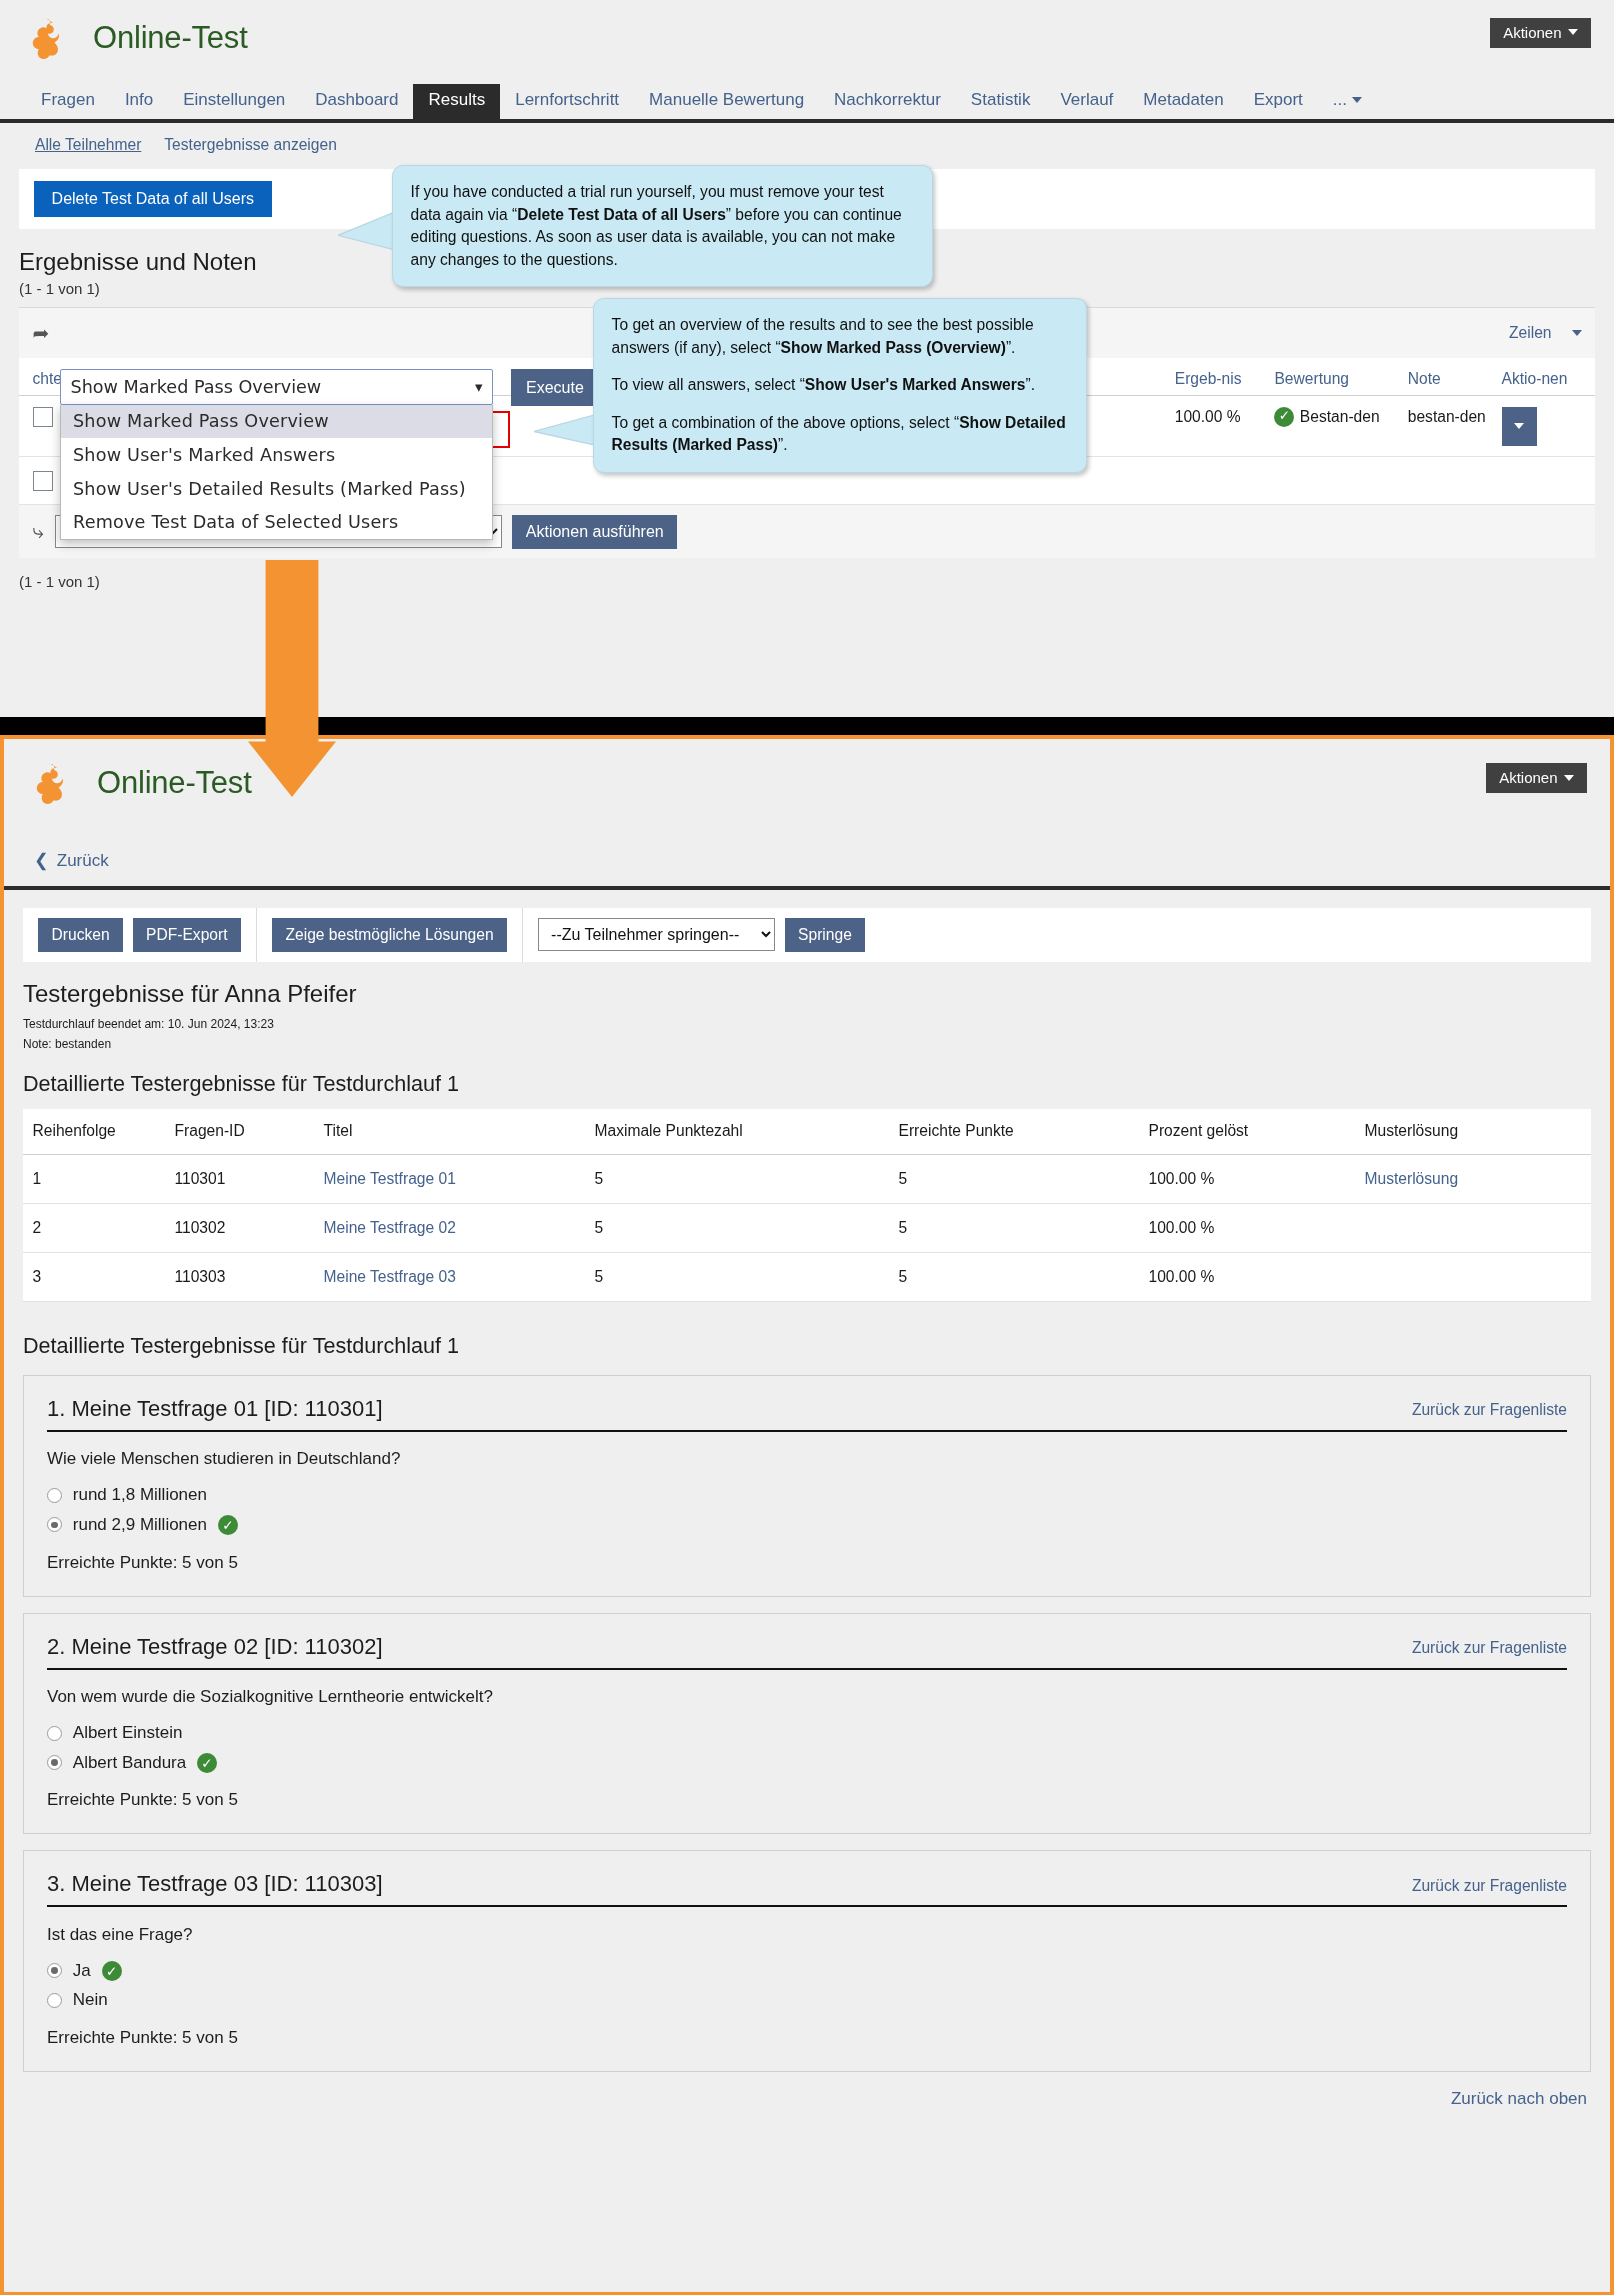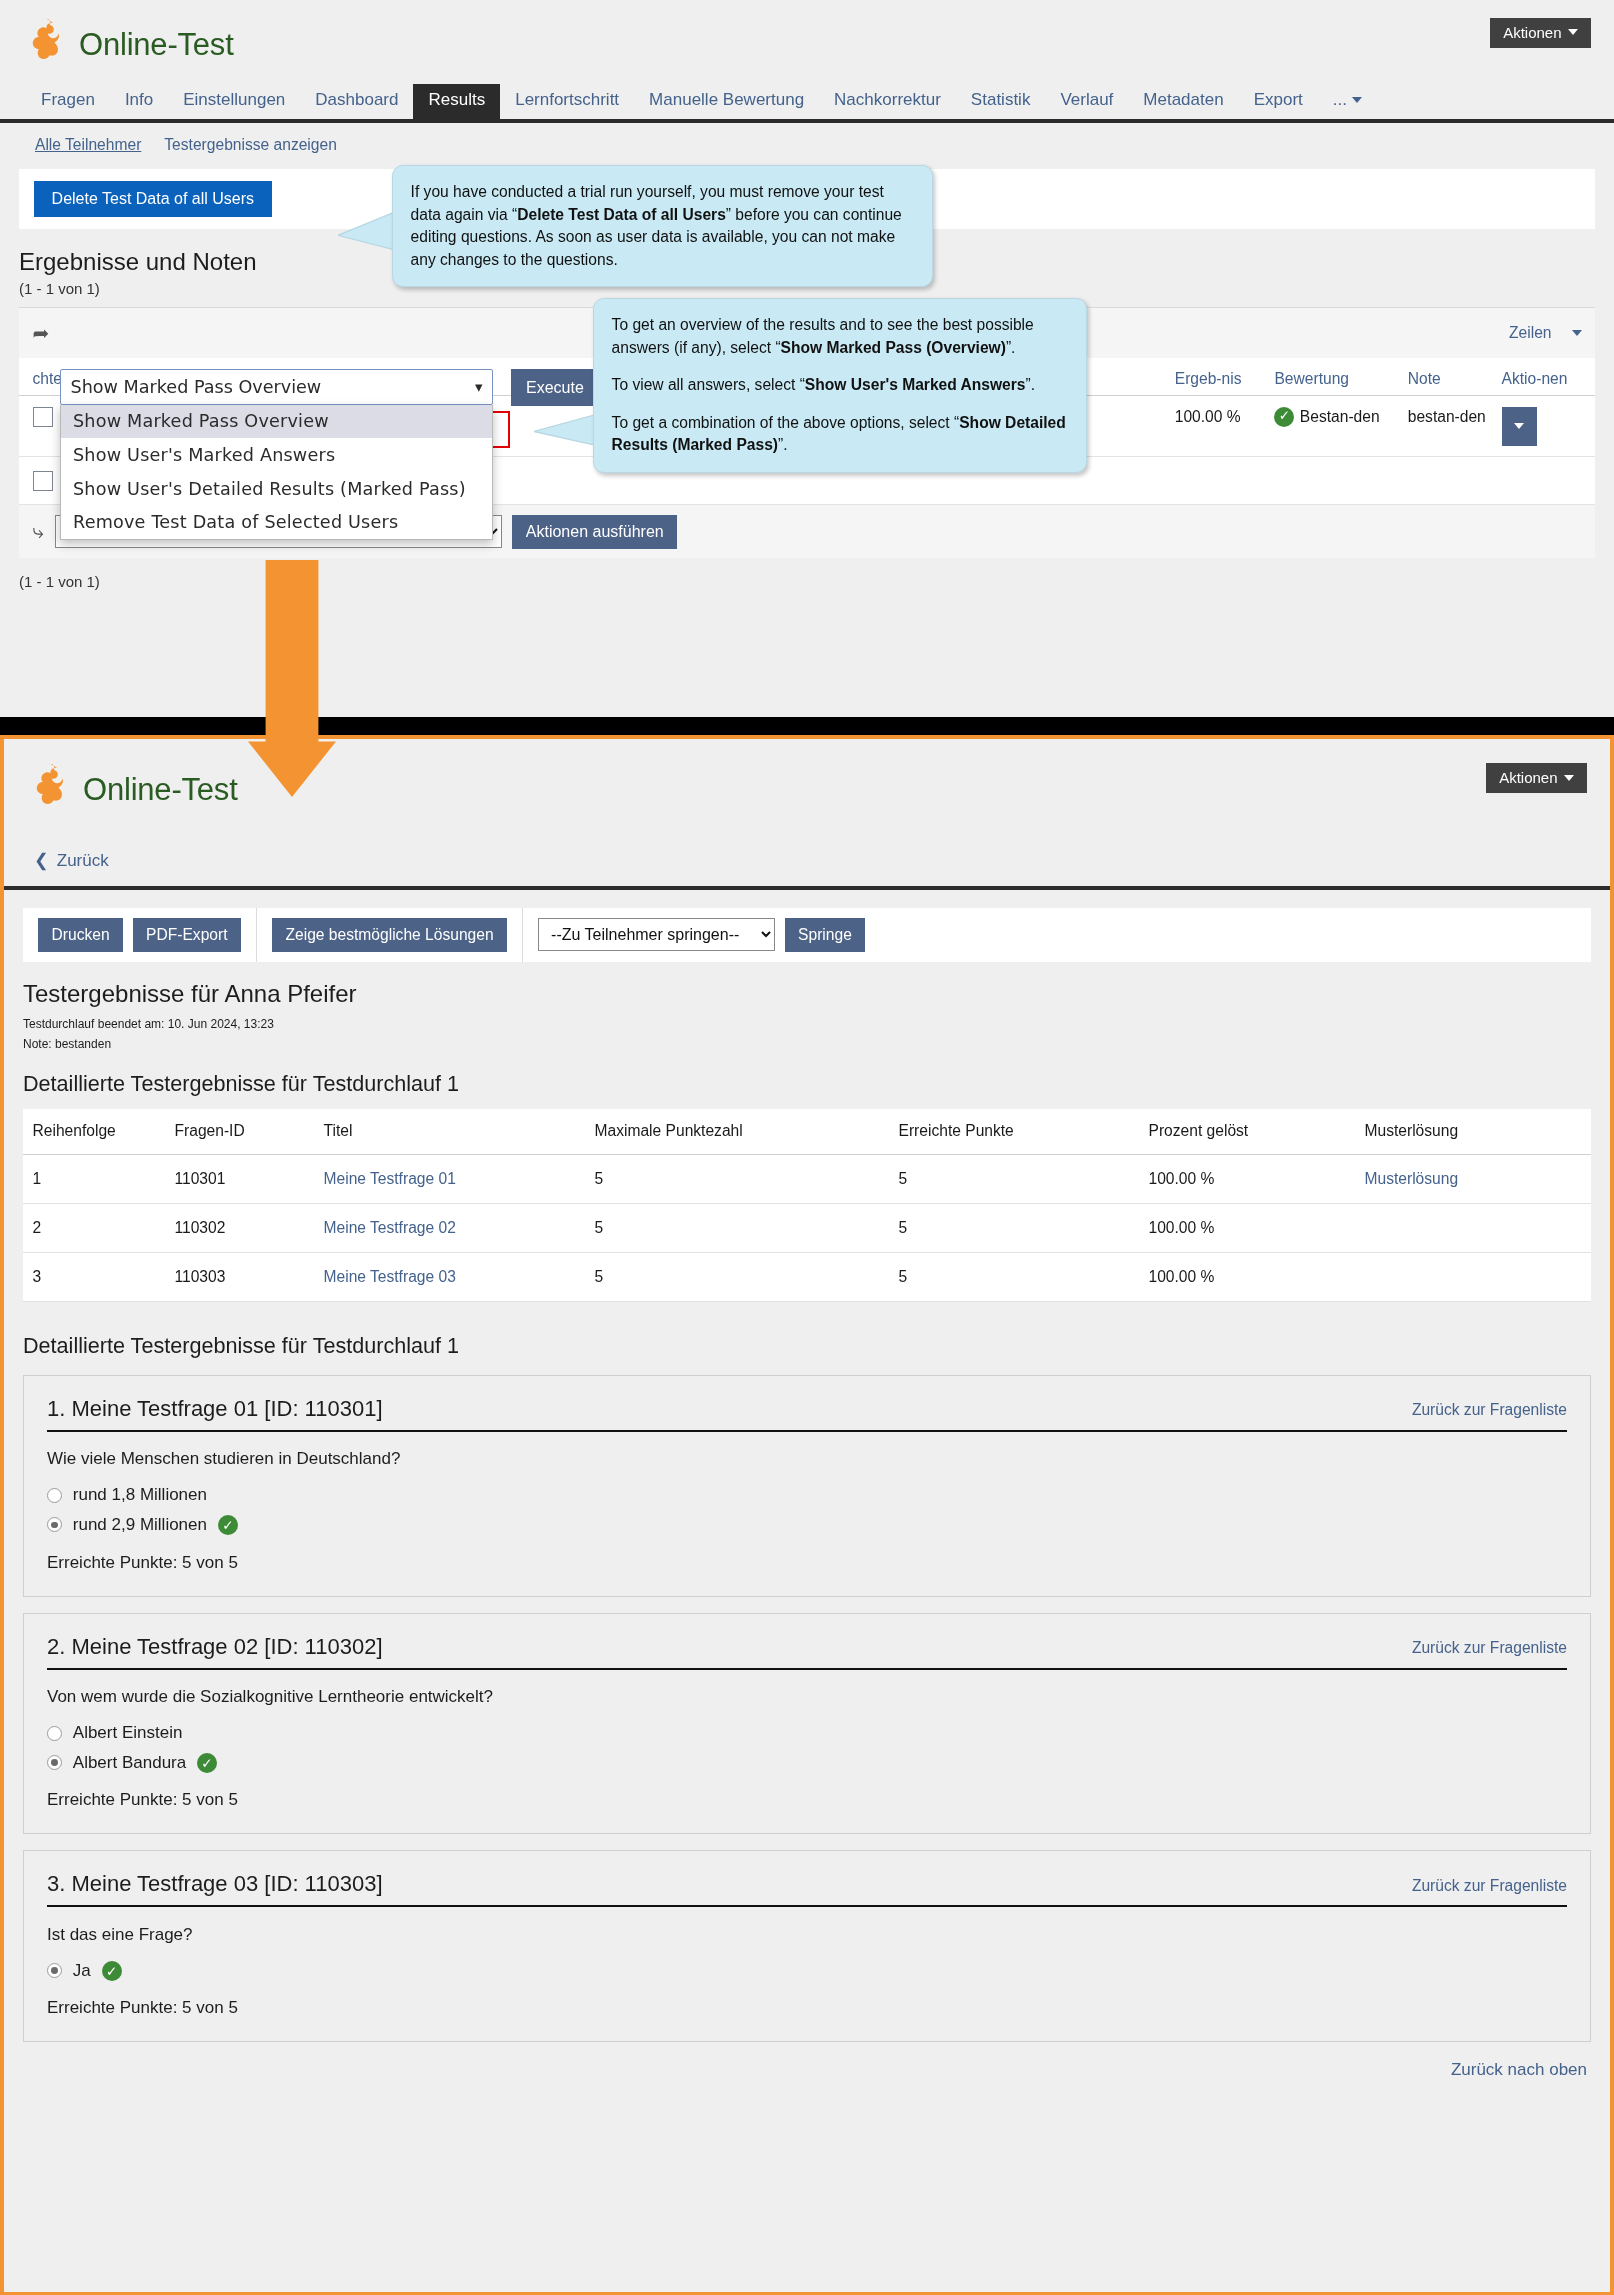--- a/index.html
+++ b/index.html
@@ -13,21 +13,21 @@
     position:relative;
   }
 
   
   .panel { position:relative; background:#efefef; }
 
   .app-header {
     display:flex; align-items:flex-start; justify-content:space-between;
     padding:17.6px 23px 0 26px;
   }
-  .brand { display:flex; align-items:flex-end; gap:15px; }
+  .brand { display:flex; align-items:flex-start; gap:29px; }
   .brand-logo { width:38px; height:42px; flex:0 0 auto; }
   .brand-title {
     font-size:31px; color:#2a5b22; font-weight:400; letter-spacing:-0.2px;
     line-height:1; padding-top:4px;
   }
   .btn-actions {
     background:#404040; color:#fff; border:none;
     font-size:15px; padding:7.4px 13.5px 8px 13.5px; line-height:1;
     font-family:"Liberation Sans", sans-serif; cursor:pointer;
     display:inline-flex; align-items:center; gap:6px;
@@ -468,20 +468,24 @@
       <div class="qtitle">3. Meine Testfrage 03 [ID: 110303]</div>
       <div class="qback">Zurück zur Fragenliste</div>
     </div>
     <div class="qrule"></div>
     <div class="qtext">Ist das eine Frage?</div>
     <div class="opt">
       <span class="radio on"></span>
       <span class="opt-lbl">Ja</span>
       <span class="ico-check">✓</span>
     </div>
+    <div class="opt">
+      <span class="radio"></span>
+      <span class="opt-lbl">Nein</span>
+    </div>
     <div class="qpts">Erreichte Punkte: 5 von 5</div>
   </div>
 
   <div class="toplink-row">
     <span class="toplink">Zurück nach oben</span>
   </div>
 </div>
 
 <svg class="big-arrow" style="left:248px;top:560px;width:88px;height:237px;" viewBox="0 0 130 350" width="88" height="237">
   <polygon points="26,0 104,0 104,268 130,268 65,350 0,268 26,268" fill="#f39331"></polygon>

